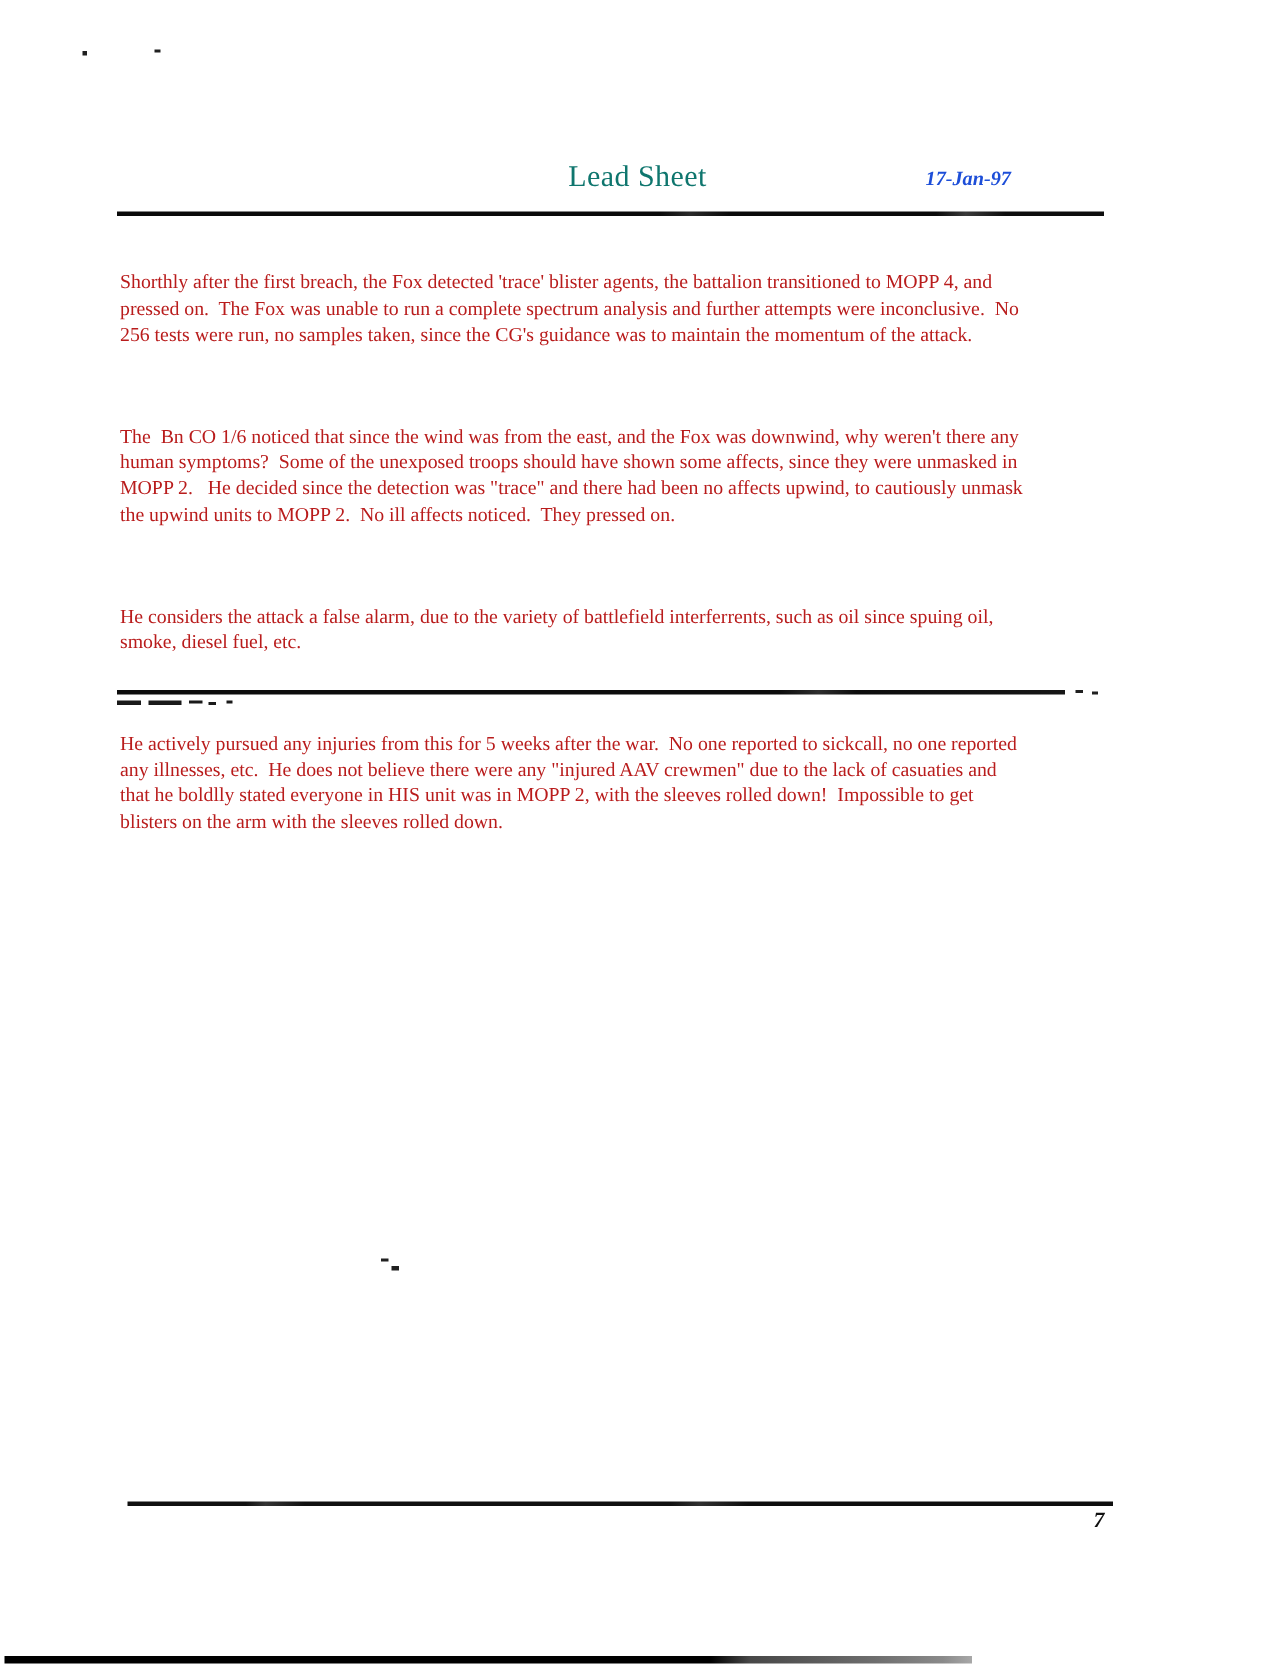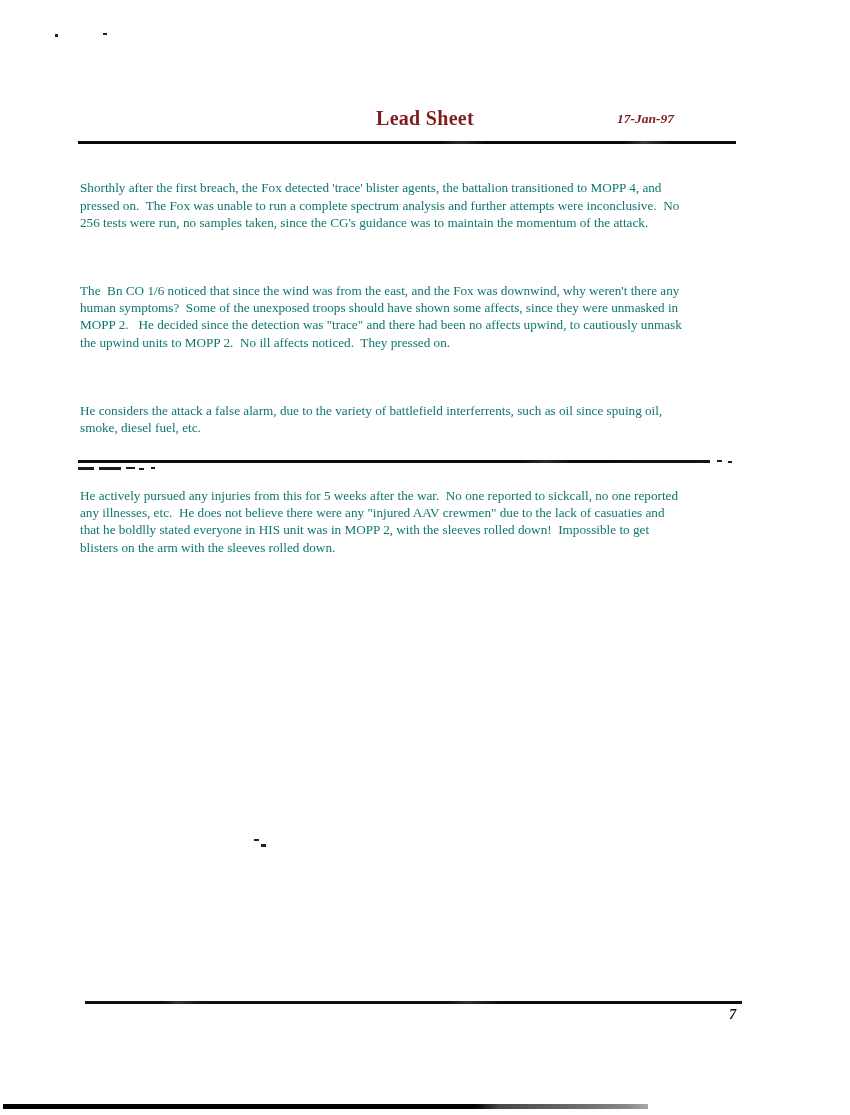--- a/index.html
+++ b/index.html
@@ -16,52 +16,52 @@
     font-family: "Liberation Serif", serif;
     color: #151515;
   }
   .doc-title {
     position: absolute;
     top: 107px;
     left: 0;
     width: 850px;
     text-align: center;
     font-size: 20px;
-    font-weight: bold;
+    font-weight: normal;
     letter-spacing: 0.3px;
-    color: #7f1d1d;
+    color: #0f766e;
   }
   .doc-date {
     position: absolute;
     top: 111px;
     left: 617px;
     font-size: 13.5px;
     font-weight: bold;
     font-style: italic;
-    color: #7f1d1d;
+    color: #1d4ed8;
   }
   .header-rule {
     position: absolute;
     top: 141px;
     left: 78px;
     width: 658px;
     height: 3px;
     background: linear-gradient(to right,
       #0a0a0a 0%, #0a0a0a 55%, #2a2a2a 58%, #0a0a0a 62%,
       #0a0a0a 83%, #3a3a3a 86%, #0d0d0d 90%, #0d0d0d 100%);
   }
   .text-block {
     position: absolute;
     top: 145px;
     left: 80px;
     width: 700px;
     font-size: 13.2px;
     line-height: 17.2px;
     white-space: pre;
-    color: #0f766e;
+    color: #b91c1c;
   }
   .text-block p {
     margin: 0 0 16.5px 0;
   }
   .end-rule {
     position: absolute;
     top: 460px;
     left: 78px;
     width: 632px;
     height: 2.5px;

